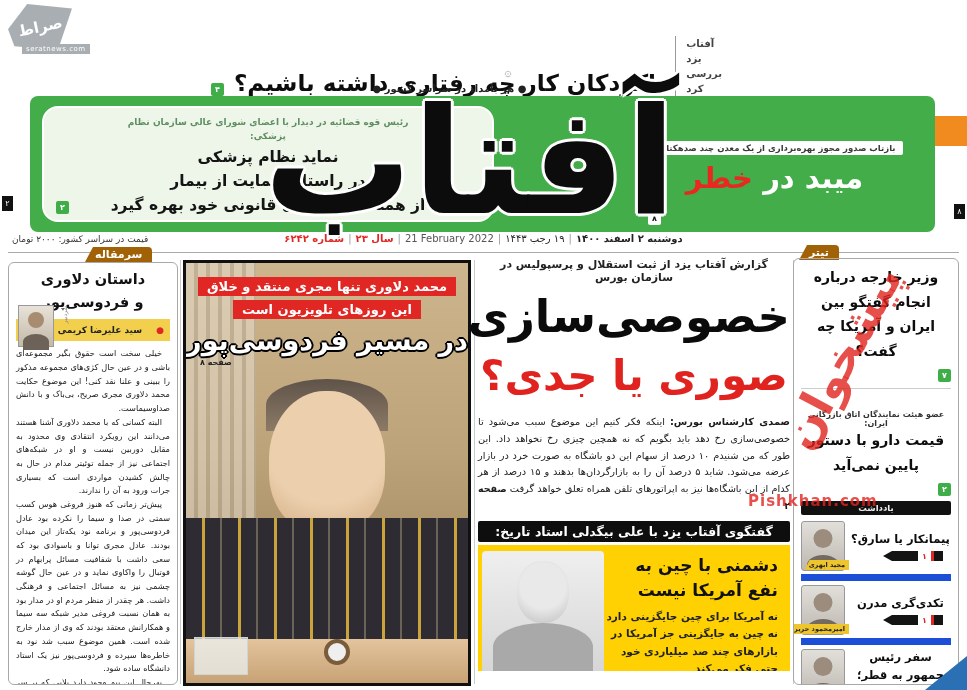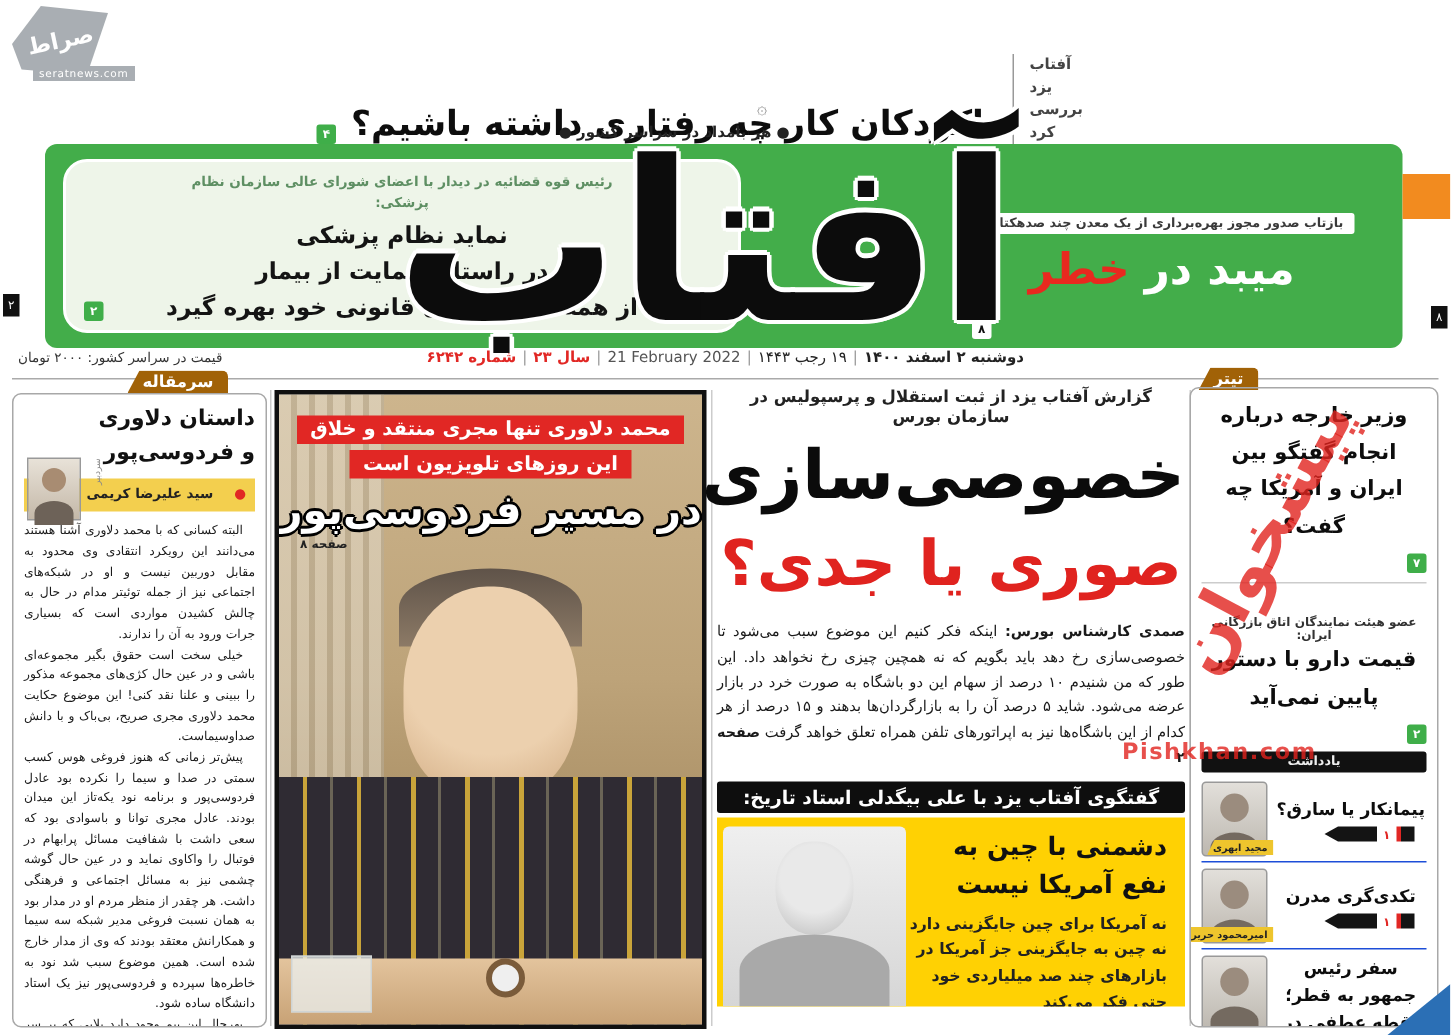--- a/index.html
+++ b/index.html
@@ -56,21 +56,21 @@
   .rule { position:absolute; top:252px; left:8px; right:8px; border-top:1.5px solid #aaa; }
 
   
   .vsep { position:absolute; top:260px; bottom:6px; width:1px; background:#ccc; }
 
   
   .edcol { position:absolute; left:8px; top:262px; width:170px; height:423px; border:1.5px solid #a8a8a8; border-radius:6px; padding:5px 7px; overflow:hidden; }
   .tab { position:absolute; background:#a16207; color:#fff; font-size:11px; font-weight:bold; height:15px; line-height:15px;
     padding:0 10px; border-radius:4px 4px 0 0; clip-path:polygon(8px 0,100% 0,100% 100%,0 100%); }
   .edcol-tab { left:85px; top:247px; }
-  .edcol h2 { font-size:14.5px; font-weight:900; line-height:1.6; color:#111; }
+  .edcol h2 { font-size:14.5px; font-weight:900; text-align:center; line-height:1.6; color:#111; }
   .authorband { position:relative; background:#f3cf4e; margin:5px 0 6px 0; height:22px; display:flex; align-items:center; }
   .authorband .nm { font-size:9px; font-weight:bold; color:#222; margin-right:14px; }
   .authorband .dot { color:#e12724; font-size:9px; margin-right:6px; }
   .authorphoto { position:absolute; left:2px; top:-14px; width:36px; height:42px; background:linear-gradient(#e8e2d8,#c4b8a8);
     border:1px solid #999; }
   .authorphoto::before { content:""; position:absolute; top:6px; left:50%; transform:translateX(-50%); width:16px; height:16px; border-radius:50%; background:#a88c72; }
   .authorphoto::after { content:""; position:absolute; bottom:-4px; left:50%; transform:translateX(-50%); width:26px; height:16px; border-radius:50% 50% 0 0; background:#6d6258; }
   .rolev { position:absolute; left:40px; top:-8px; font-size:6px; color:#888; transform:rotate(-90deg); }
   .edbody { font-size:8.2px; line-height:1.67; text-align:justify; color:#1a1a1a; }
   .edbody p { text-indent:8px; }
@@ -119,21 +119,21 @@
 
   
   .side { position:absolute; right:8px; top:258px; width:166px; height:427px; border:1.5px solid #a8a8a8; border-radius:6px;
     padding:6px 7px; overflow:hidden; }
   .side-tab { right:128px; top:245px; }
   .s-title { font-size:14px; font-weight:900; text-align:center; line-height:1.75; color:#0d0d0d; }
   .s-kicker { font-size:8px; font-weight:bold; color:#333; text-align:center; margin-top:21px; }
   .side .badge { margin:2px auto 2px 4px; margin-right:auto; }
   .sdiv { border-top:1px solid #ccc; margin:4px 0; }
   .notesbar { background:#111; color:#eee; font-size:8.5px; font-weight:bold; text-align:center; height:14px; line-height:14px; border-radius:2px; margin:3px 0 2px 0; }
-  .item { display:flex; gap:5px; padding:4px 0 3px 0; border-bottom:1px solid #1d4ed8; }
+  .item { display:flex; gap:5px; padding:4px 0 3px 0; border-bottom:7px solid #1d4ed8; }
   .item:last-child { border-bottom:none; }
   .item .txt { flex:1; display:flex; flex-direction:column; justify-content:center; }
   .item .t { font-size:11.5px; font-weight:900; text-align:center; line-height:1.55; color:#0d0d0d; }
   .avatarwrap { position:relative; width:44px; }
   .avatar { width:44px; height:50px; background:linear-gradient(#e2dfda,#bdb8b0); border:1px solid #999; border-radius:3px; position:relative; overflow:hidden; }
   .avatar::before { content:""; position:absolute; top:7px; left:50%; transform:translateX(-50%); width:19px; height:19px; border-radius:50%; background:#9b8c7e; }
   .avatar::after { content:""; position:absolute; bottom:-5px; left:50%; transform:translateX(-50%); width:32px; height:20px; border-radius:50% 50% 0 0; background:#746a60; }
   .namestrip { position:absolute; bottom:1px; right:-4px; background:#eec52d; color:#222; font-size:6.5px; font-weight:bold;
     padding:1px 4px; white-space:nowrap; clip-path:polygon(5px 0,100% 0,100% 100%,0 100%); }
   .marker { display:flex; direction:ltr; align-items:center; height:10px; width:68px; margin-top:3px; }
@@ -214,22 +214,22 @@
       <div>داستان دلاوری</div>
       <div>و فردوسی‌پور</div>
     </h2>
     <div class="authorband">
       <span class="dot">●</span>
       <span class="nm">سید علیرضا کریمی</span>
       <div class="authorphoto"></div>
       <span class="rolev">سردبیر</span>
     </div>
     <div class="edbody">
+      <p>خیلی سخت است حقوق بگیر مجموعه‌ای باشی و در عین حال کژی‌های مجموعه مذکور را ببینی و علنا نقد کنی! این موضوع حکایت محمد دلاوری مجری صریح، بی‌باک و با دانش صداوسیماست.</p>
       <p>البته کسانی که با محمد دلاوری آشنا هستند می‌دانند این رویکرد انتقادی وی محدود به مقابل دوربین نیست و او در شبکه‌های اجتماعی نیز از جمله توئیتر مدام در حال به چالش کشیدن مواردی است که بسیاری جرات ورود به آن را ندارند.</p>
-      <p>خیلی سخت است حقوق بگیر مجموعه‌ای باشی و در عین حال کژی‌های مجموعه مذکور را ببینی و علنا نقد کنی! این موضوع حکایت محمد دلاوری مجری صریح، بی‌باک و با دانش صداوسیماست.</p>
       <p>پیش‌تر زمانی که هنوز فروغی هوس کسب سمتی در صدا و سیما را نکرده بود عادل فردوسی‌پور و برنامه نود یکه‌تاز این میدان بودند. عادل مجری توانا و باسوادی بود که سعی داشت با شفافیت مسائل پرابهام در فوتبال را واکاوی نماید و در عین حال گوشه چشمی نیز به مسائل اجتماعی و فرهنگی داشت. هر چقدر از منظر مردم او در مدار بود به همان نسبت فروغی مدیر شبکه سه سیما و همکارانش معتقد بودند که وی از مدار خارج شده است. همین موضوع سبب شد نود به خاطره‌ها سپرده و فردوسی‌پور نیز یک استاد دانشگاه ساده شود.</p>
       <p>بهرحال این بیم وجود دارد بلایی که بر سر عادل فردوسی‌پور آمد بر سر دلاوری هم نازل شود. این گمانه‌زنی از این جهت است که در همین مدتی که رئیس جدید در صدا و سیما سکاندار شده است تحول خاص جریانی رخ نداده و...</p>
     </div>
 
   </div>
 
   <div class="photo">
     <div class="blinds"></div>
     <div class="hair"></div>
     <div class="face"></div>

